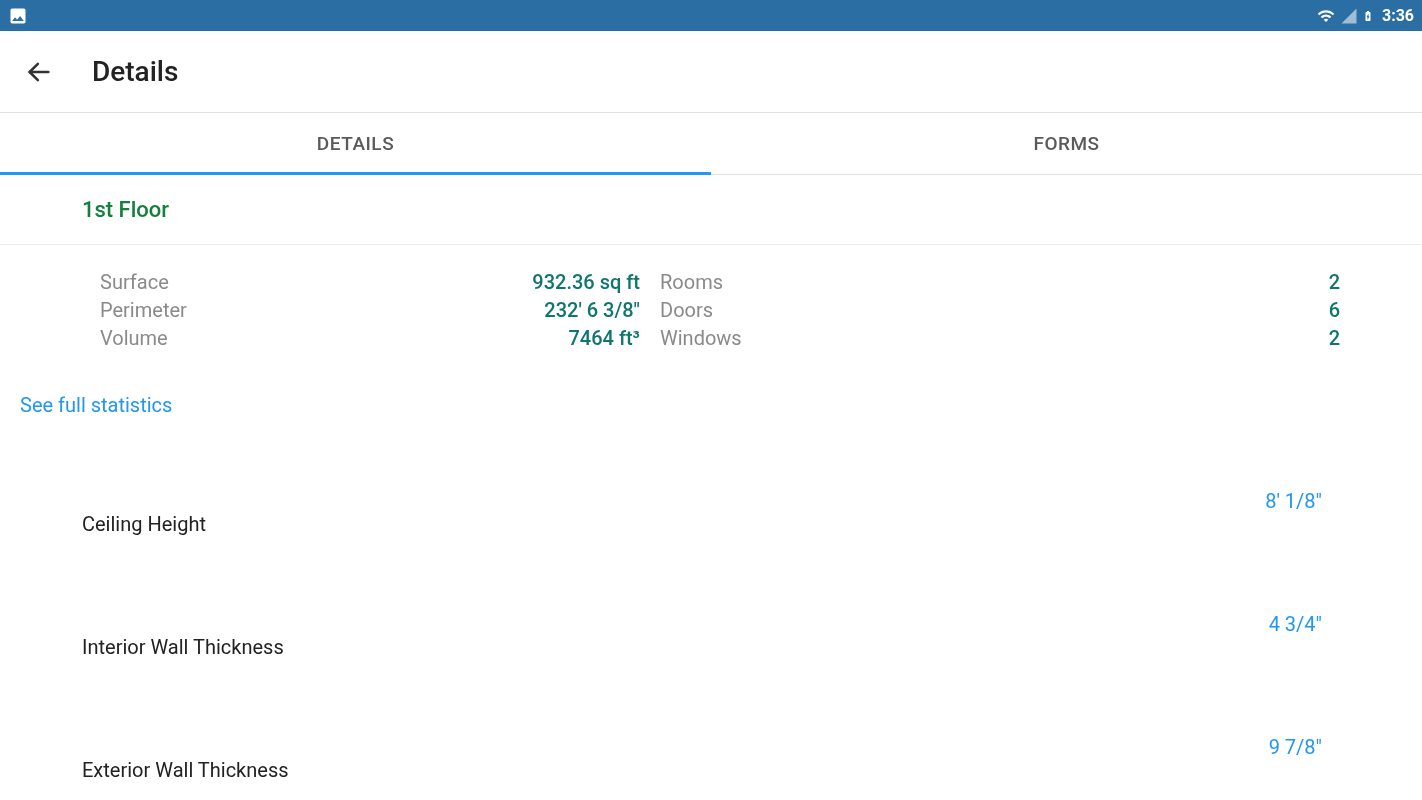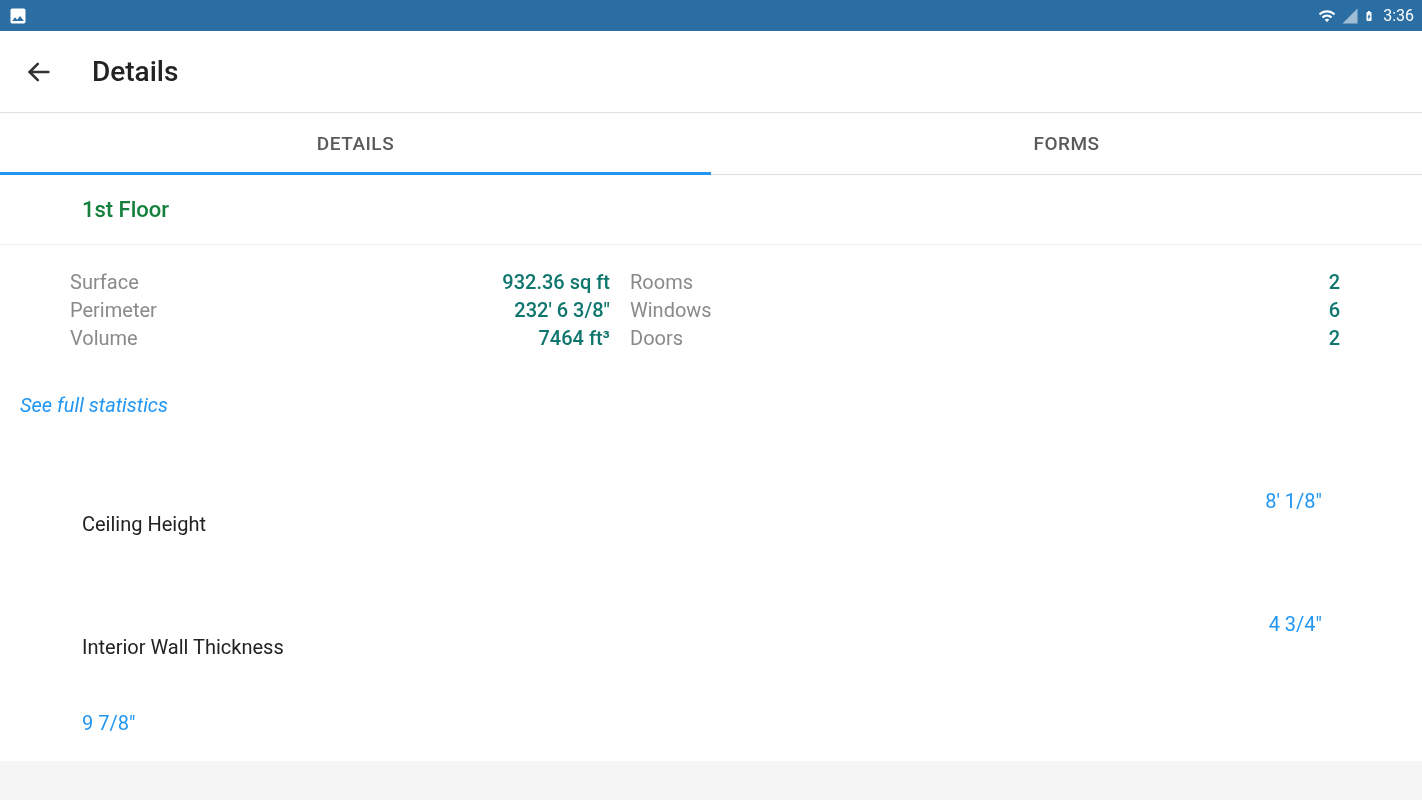--- a/index.html
+++ b/index.html
@@ -28,21 +28,21 @@
       display: flex;
       align-items: center;
     }
     .status-right {
       display: flex;
       align-items: center;
       gap: 4px;
     }
     .status-time {
       font-size: 16px;
-      font-weight: 400;
+      font-weight: 700;
       margin-left: 4px;
     }
     .app-bar {
       height: 82px;
       background: #fff;
       display: flex;
       align-items: center;
       padding: 0 24px;
       border-bottom: 1px solid #e0e0e0;
     }
@@ -97,21 +97,21 @@
     .section-header {
       padding: 22px 0 22px 82px;
       font-size: 22px;
       font-weight: 500;
       color: #15803d;
       background: #fff;
       border-bottom: 1px solid #eee;
     }
     .stats-block {
       display: flex;
-      padding: 24px 0 24px 70px;
+      padding: 24px 0 24px 100px;
       background: #fff;
     }
     .stats-col {
       display: flex;
       flex-direction: column;
       gap: 2px;
     }
     .stats-col.left-labels {
       width: 280px;
     }
@@ -140,21 +140,20 @@
       line-height: 1.3;
     }
     .link-row {
       padding: 18px 0 22px 20px;
       background: #fff;
     }
     .link {
       font-size: 20px;
       color: #2196f3;
       cursor: pointer;
-      font-style: italic;
     }
     .section-header.measures {
       background: #f5f5f5;
       border-top: 0;
       border-bottom: 0;
       padding: 24px 0 24px 82px;
     }
     .measure-list {
       background: #fff;
     }
@@ -241,22 +240,22 @@
       <div class="stat-label">Perimeter</div>
       <div class="stat-label">Volume</div>
     </div>
     <div class="stats-col left-values">
       <div class="stat-value">932.36 sq ft</div>
       <div class="stat-value">232' 6 3/8"</div>
       <div class="stat-value">7464 ft³</div>
     </div>
     <div class="stats-col right-labels">
       <div class="stat-label">Rooms</div>
+      <div class="stat-label">Doors</div>
       <div class="stat-label">Windows</div>
-      <div class="stat-label">Doors</div>
     </div>
     <div class="stats-col right-values">
       <div class="stat-value">2</div>
       <div class="stat-value">6</div>
       <div class="stat-value">2</div>
     </div>
   </div>
 
   <div class="link-row">
     <span class="link">See full statistics</span>
@@ -266,18 +265,19 @@
   <div class="measure-list">
     <div class="measure-row">
       <span class="measure-label">Ceiling Height</span>
       <span class="measure-value">8' 1/8"</span>
     </div>
     <div class="measure-row">
       <span class="measure-label">Interior Wall Thickness</span>
       <span class="measure-value">4 3/4"</span>
     </div>
     <div class="measure-row">
+      <span class="measure-label">Exterior Wall Thickness</span>
       <span class="measure-value">9 7/8"</span>
     </div>
   </div>
 
   <div class="spacer"></div>
 </div>
 
 </body></html>

